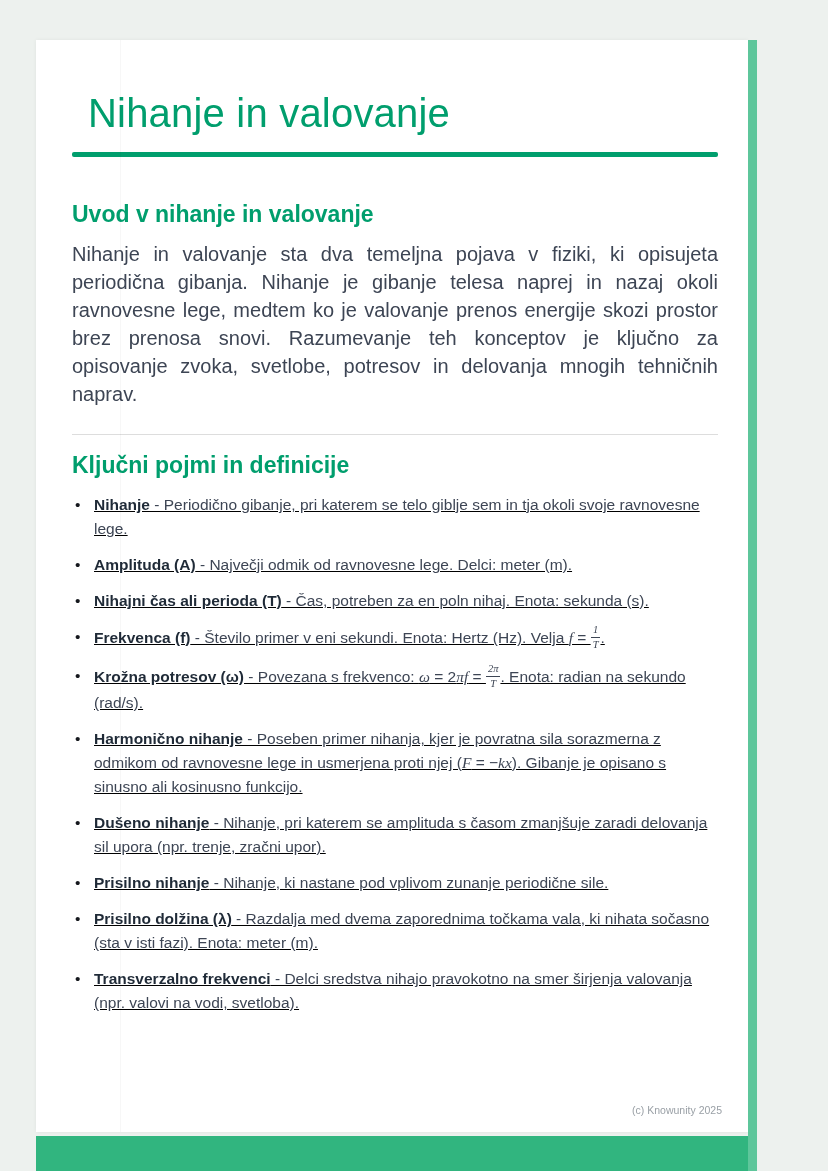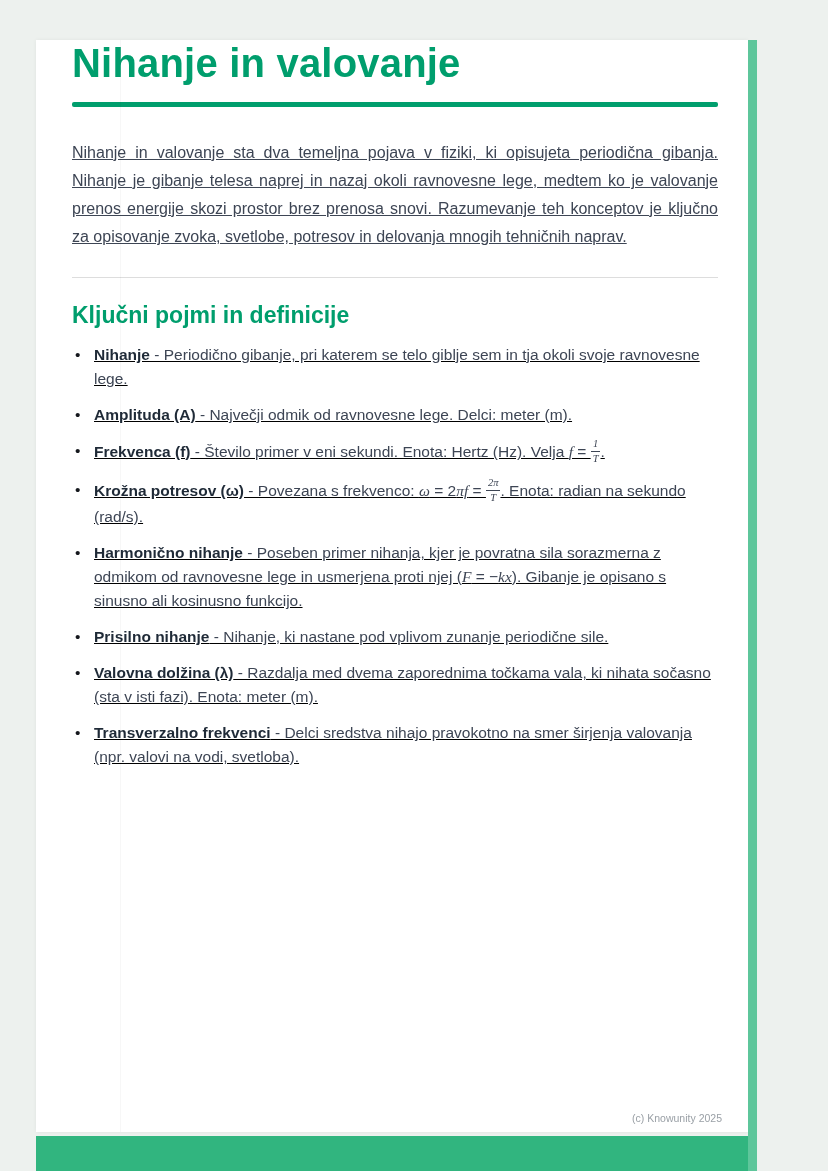--- a/index.html
+++ b/index.html
@@ -22,48 +22,48 @@
     box-sizing: border-box;
     padding: 0 30px 0 36px;
   }
   .fold {
     position: absolute;
     left: 84px; top: 0; bottom: 0;
     width: 1px;
     background: rgba(0,0,0,0.03);
   }
   h1 {
-    margin: 0;
+    margin: 16px;
+    padding-top: 34px;
     font-size: 40px;
     line-height: 1.15;
-    font-weight: 700;
+    font-weight: 400;
     color: var(--accent, #009e6d);
     letter-spacing: 0.2px;
   }
   .title-rule {
     margin-top: 16px;
     height: 5px;
     background: var(--accent, #009e6d);
     border-radius: 2px;
   }
   h2 {
     margin: 0;
     font-size: 23px;
     font-weight: 700;
     color: var(--accent, #009e6d);
   }
   h2.intro-h { margin-top: 44px; }
-  h2.terms-h { margin-top: 24px; }
+  h2.terms-h { margin-top: 17px; }
   p.intro {
-    margin: 32px 0 0 0;
-    font-size: 16px;
+    margin: 12px 0 0 0;
+    font-size: 20px;
     line-height: 28px;
     color: var(--body-text, #3d4554);
     text-align: justify;
-    text-decoration: underline;
   }
   hr.divider {
     margin: 26px 0 0 0;
     border: none;
     border-top: 1px solid var(--divider, #dddddd);
   }
   ul.terms {
     margin: 14px 0 0 0;
     padding: 0;
     list-style: none;
@@ -97,21 +97,21 @@
     font-style: italic;
     font-size: 10.5px;
     line-height: 1.15;
     transform: translateY(-1px);
   }
   .frac .num { display: block; padding: 0 2px 1px 2px; border-bottom: 1px solid currentColor; }
   .frac .den { display: block; padding: 1px 2px 0 2px; }
   .footer {
     position: absolute;
     right: 26px;
-    bottom: 8px;
+    bottom: 16px;
     font-size: 10.5px;
     color: var(--footer-text, #9aa0a6);
   }
   .side-bar {
     position: absolute;
     left: 748px;
     top: 40px;
     width: 9px;
     height: 1131px;
     background: var(--side-bar, #5ec69b);
@@ -126,30 +126,33 @@
   }
 </style>
 </head>
 <body>
 
 <div id="canvas">
   <div class="page">
     <div class="fold"></div>
     <h1>Nihanje in valovanje</h1>
     <div class="title-rule"></div>
+    <h2 class="intro-h">Uvod v nihanje in valovanje</h2>
     <p class="intro">Nihanje in valovanje sta dva temeljna pojava v fiziki, ki opisujeta periodična gibanja. Nihanje je gibanje telesa naprej in nazaj okoli ravnovesne lege, medtem ko je valovanje prenos energije skozi prostor brez prenosa snovi. Razumevanje teh konceptov je ključno za opisovanje zvoka, svetlobe, potresov in delovanja mnogih tehničnih naprav.</p>
     <hr class="divider">
     <h2 class="terms-h">Ključni pojmi in definicije</h2>
     <ul class="terms">
         <li><strong>Nihanje</strong><span> - Periodično gibanje, pri katerem se telo giblje sem in tja okoli svoje ravnovesne lege.</span></li>
         <li><strong>Amplituda (A)</strong><span> - Največji odmik od ravnovesne lege. Delci: meter (m).</span></li>
+        <li><strong>Nihajni čas ali perioda (T)</strong><span> - Čas, potreben za en poln nihaj. Enota: sekunda (s).</span></li>
         <li><strong>Frekvenca (f)</strong><span> - Število primer v eni sekundi. Enota: Hertz (Hz). Velja </span><span class="math">f</span><span> = </span><span class="frac"><span class="num">1</span><span class="den">T</span></span><span>.</span></li>
         <li><strong>Krožna potresov (ω)</strong><span> - Povezana s frekvenco: </span><span class="math">ω</span><span> = 2</span><span class="math">πf</span><span> = </span><span class="frac"><span class="num">2π</span><span class="den">T</span></span><span>. Enota: radian na sekundo (rad/s).</span></li>
         <li><strong>Harmonično nihanje</strong><span> - Poseben primer nihanja, kjer je povratna sila sorazmerna z odmikom od ravnovesne lege in usmerjena proti njej (</span><span class="math">F</span><span> = −</span><span class="math">kx</span><span>). Gibanje je opisano s sinusno ali kosinusno funkcijo.</span></li>
+        <li><strong>Dušeno nihanje</strong><span> - Nihanje, pri katerem se amplituda s časom zmanjšuje zaradi delovanja sil upora (npr. trenje, zračni upor).</span></li>
         <li><strong>Prisilno nihanje</strong><span> - Nihanje, ki nastane pod vplivom zunanje periodične sile.</span></li>
-        <li><strong>Valovna dolžina (λ)</strong><span> - Razdalja med dvema zaporednima točkama vala, ki nihata sočasno (sta v isti fazi). Enota: meter (m).</span></li>
+        <li><strong>Prisilno dolžina (λ)</strong><span> - Razdalja med dvema zaporednima točkama vala, ki nihata sočasno (sta v isti fazi). Enota: meter (m).</span></li>
         <li><strong>Transverzalno frekvenci</strong><span> - Delci sredstva nihajo pravokotno na smer širjenja valovanja (npr. valovi na vodi, svetloba).</span></li>
       </ul>
     <div class="footer">(c) Knowunity 2025</div>
   </div>
   <div class="side-bar"></div>
   <div class="bottom-bar"></div>
 </div>
 
 </body></html>

